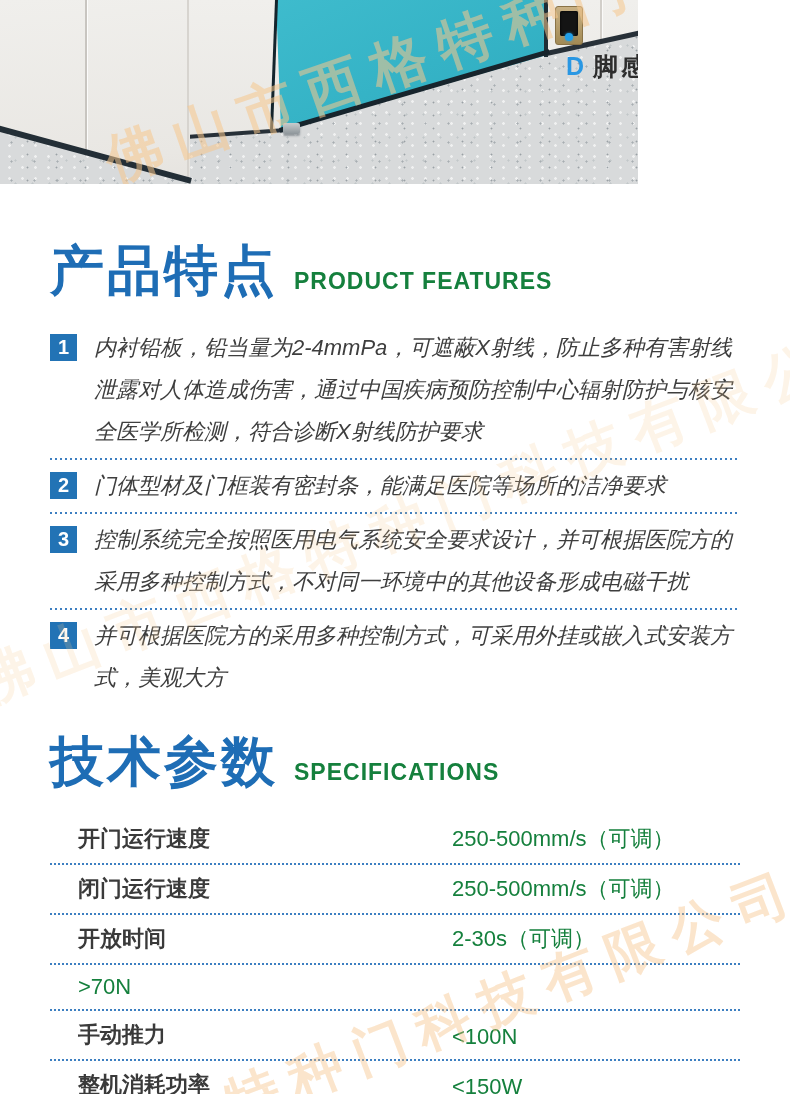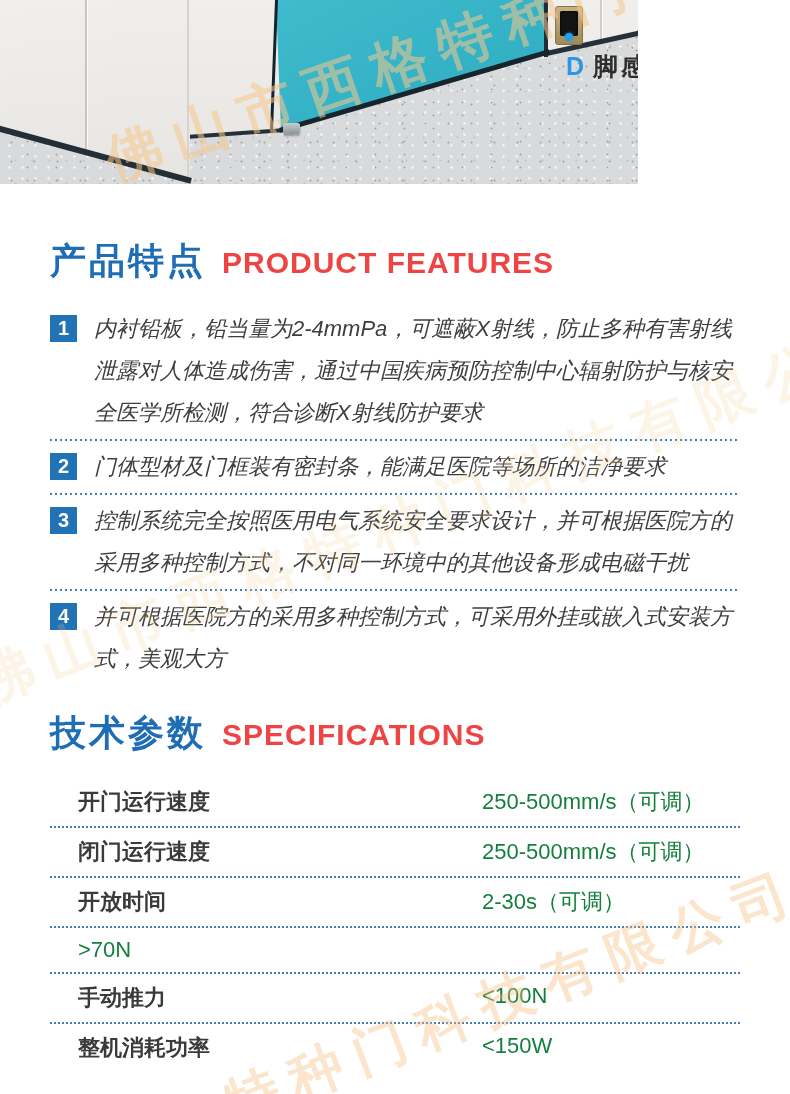--- a/index.html
+++ b/index.html
@@ -63,33 +63,33 @@
   .wm{position:absolute;white-space:nowrap;font-weight:700;pointer-events:none;letter-spacing:14px;z-index:5;}
   .wm-photo{left:108px;top:126px;font-size:56px;color:rgba(246,199,140,.55);transform:rotate(-19deg);transform-origin:left center;}
   .wm-mid{left:-20px;top:648px;font-size:56px;color:rgba(246,199,140,.20);transform:rotate(-21deg);transform-origin:left center;}
   .wm-bottom{left:-90px;top:1192px;font-size:54px;color:rgba(244,190,128,.40);transform:rotate(-21deg);transform-origin:left center;}
 
   
   .content{position:relative;padding:0 50px;z-index:1;}
   .sec-heading{display:flex;align-items:baseline;gap:16px;}
   .sec-heading.first{margin-top:58px;}
   .sec-heading.second{margin-top:30px;}
-  .sec-heading .cn{font-size:36px;line-height:1.05;font-weight:700;color:#1e6db5;letter-spacing:3px;}
-  .sec-heading .en{font-size:30px;font-weight:700;color:#ef4444;letter-spacing:1px;}
+  .sec-heading .cn{font-size:54px;line-height:1.05;font-weight:700;color:#1e6db5;letter-spacing:3px;}
+  .sec-heading .en{font-size:23px;font-weight:700;color:#15803d;letter-spacing:1px;}
 
   .features{margin-top:24px;}
   .feature{display:flex;align-items:flex-start;gap:17px;padding:4px 0;}
   .badge{flex:0 0 27px;width:27px;height:27px;margin-top:7px;background:#2273b5;color:#ffffff;
     font-size:20px;font-weight:700;display:flex;align-items:center;justify-content:center;}
   .feature p{margin:0;font-size:22px;line-height:42px;color:#3e3e3e;font-style:italic;}
   .divider{height:2px;margin:1px 0;
     background-image:repeating-linear-gradient(to right,#3d7fc1 0 2px,transparent 2px 5px);}
 
   .spec-table{margin-top:26px;}
-  .spec-row{display:flex;align-items:flex-start;padding:9px 0 9px 28px;gap:30px;}
+  .spec-row{display:flex;align-items:flex-end;padding:9px 0 9px 28px;}
   .spec-label{flex:0 0 374px;font-size:22px;font-weight:700;color:#3a3a3a;}
   .spec-value{font-size:22px;color:#15803d;}
   .spec-div{height:2px;background-image:repeating-linear-gradient(to right,#3d7fc1 0 2px,transparent 2px 4px);}
 </style>
 </head>
 <body>
 
 <div class="page">
 
   <div class="photo">

